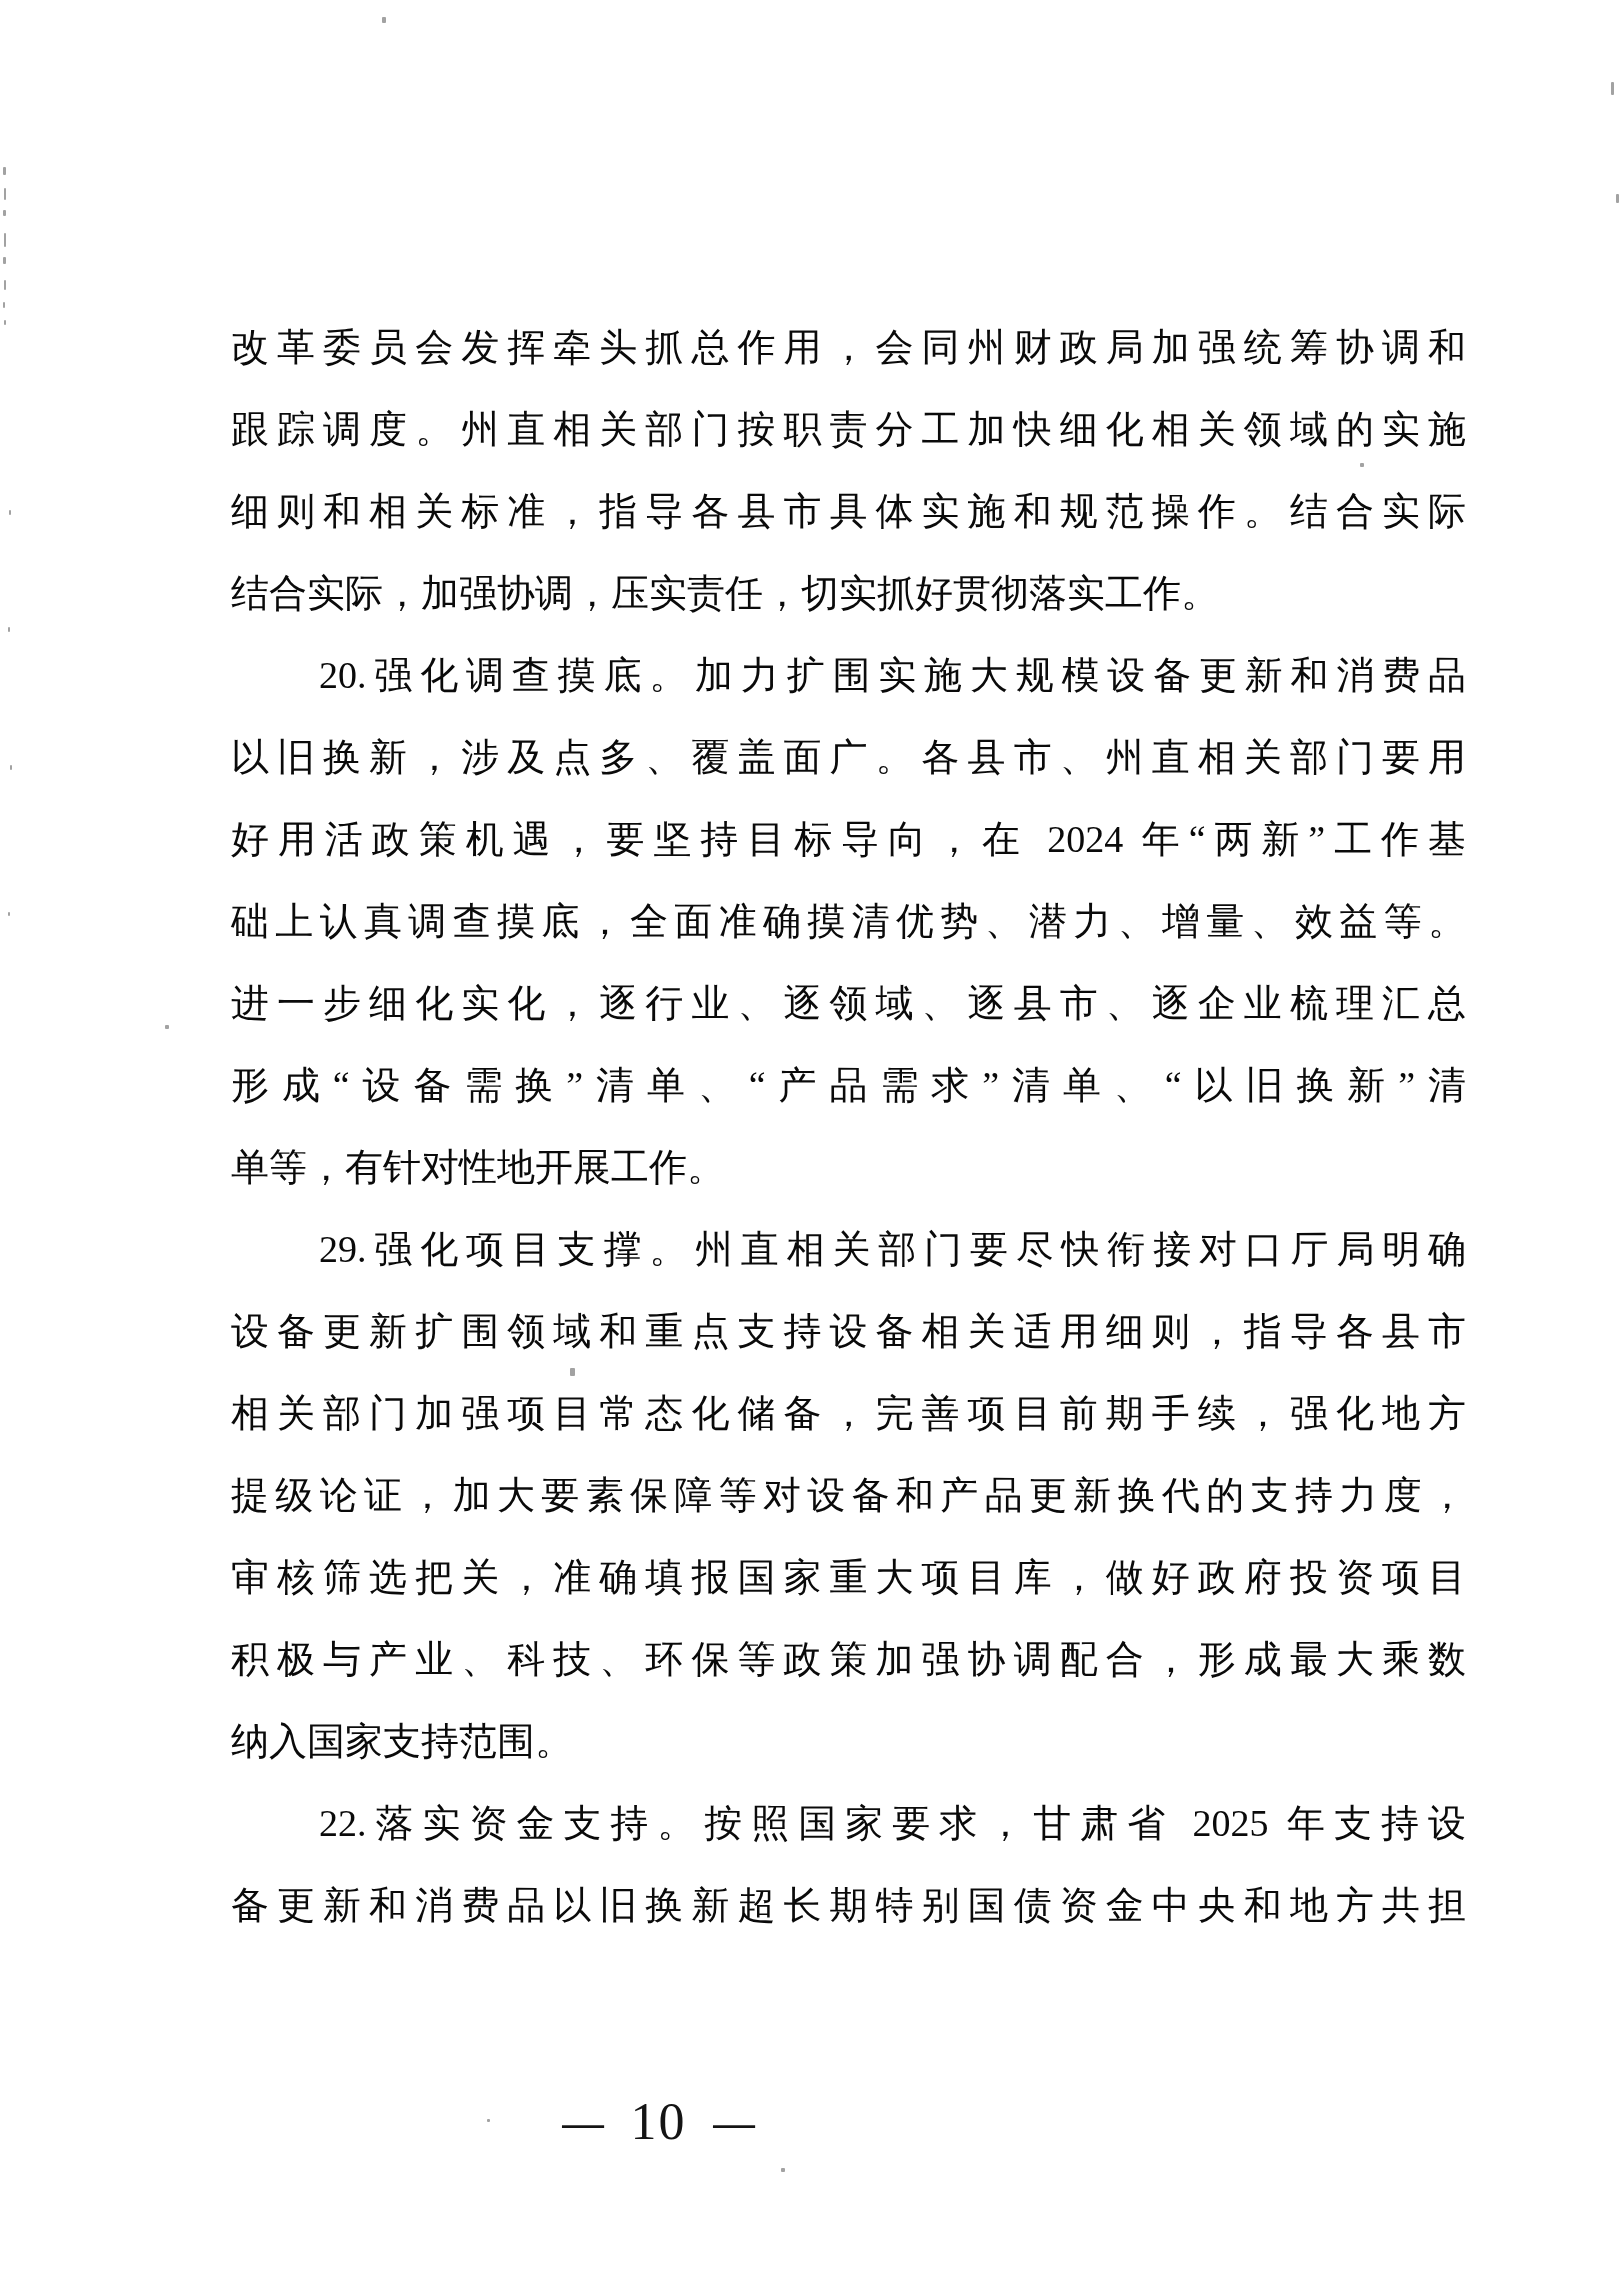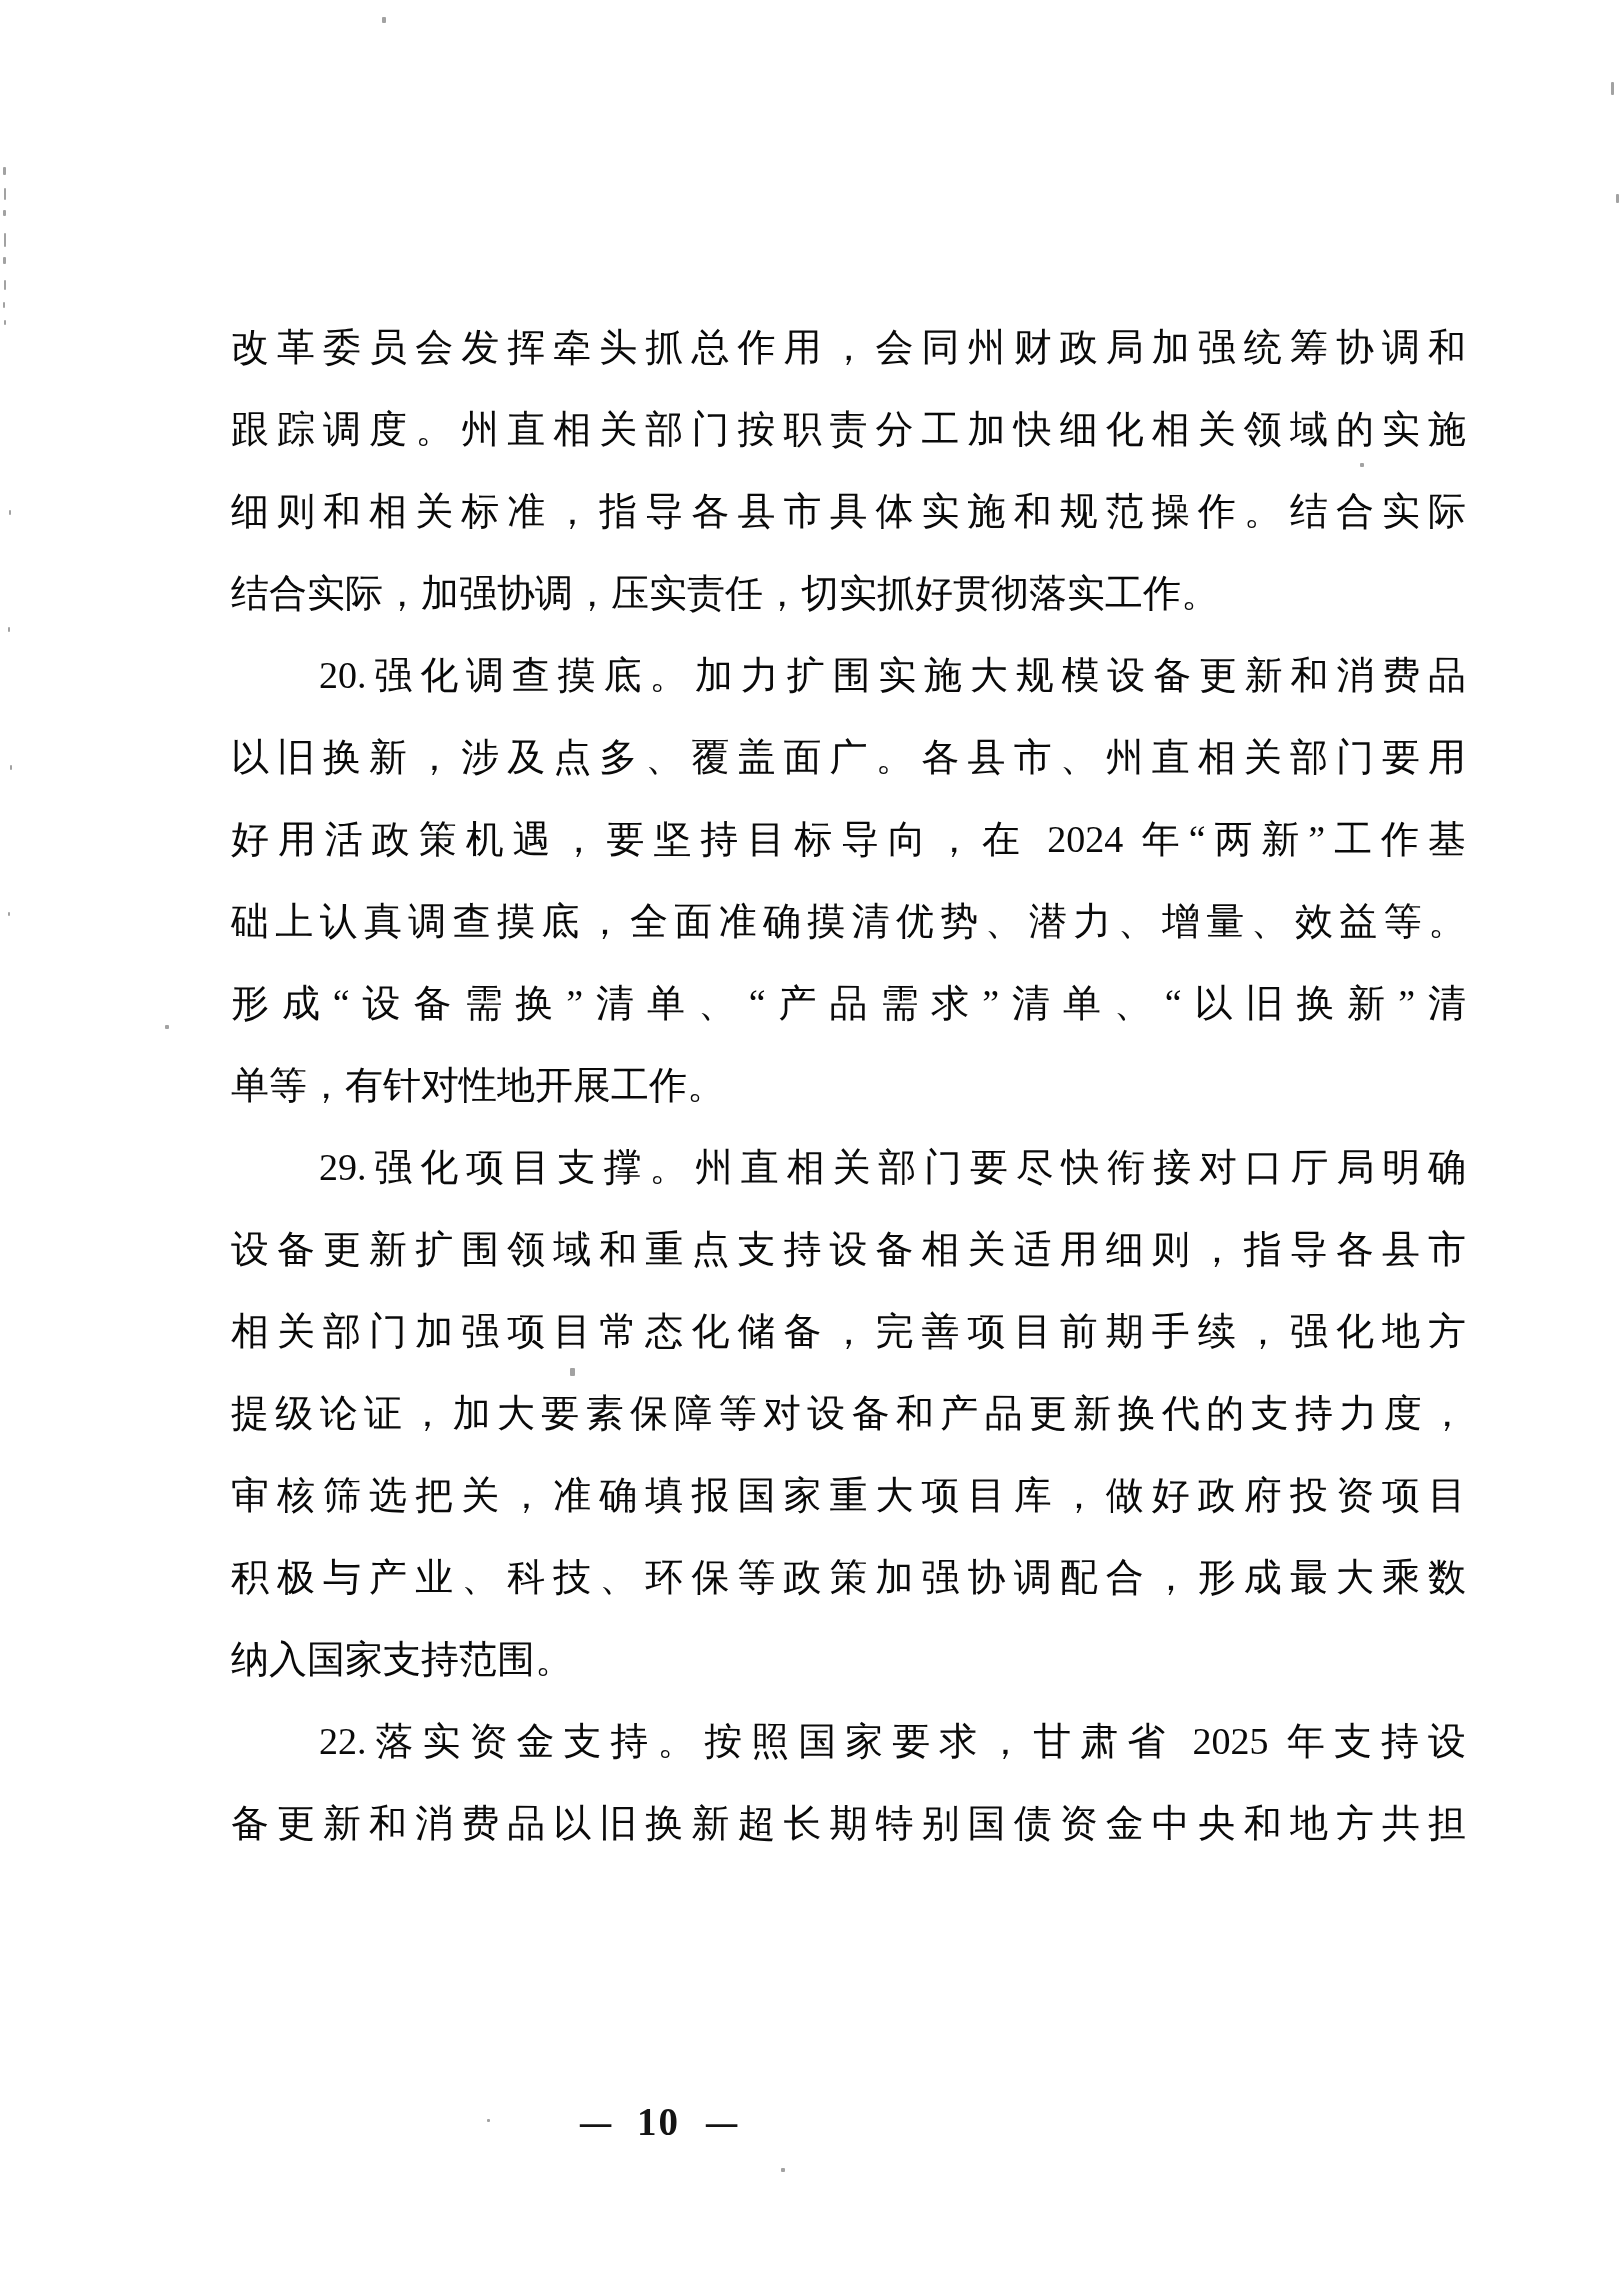--- a/index.html
+++ b/index.html
@@ -25,24 +25,23 @@
     white-space:normal;
     text-align:justify;
     text-align-last:justify;
     text-justify:inter-character;
   }
   .line.ind{ text-indent:88px; }
   .page-number{
     position:absolute;
     left:0;top:2098px;width:1317px;
     text-align:center;
-    font-size:39px;
+    font-size:52px;
     line-height:47px;
     color:#141414;
-    font-weight:bold;
   }
   .page-number .dash{
     display:inline-block;
     margin:0 21.6px;
     transform:scaleX(.8);
   }
   .page-number .num{
     display:inline-block;
     letter-spacing:2px;
   }
@@ -60,20 +59,21 @@
 
   <div class="text-block" id="text-block">
       <div class="line j">改革委员会发挥牵头抓总作用，会同州财政局加强统筹协调和</div>
       <div class="line j">跟踪调度。州直相关部门按职责分工加快细化相关领域的实施</div>
       <div class="line j">细则和相关标准，指导各县市具体实施和规范操作。结合实际</div>
       <div class="line">结合实际，加强协调，压实责任，切实抓好贯彻落实工作。</div>
       <div class="line j ind">20.强化调查摸底。加力扩围实施大规模设备更新和消费品</div>
       <div class="line j">以旧换新，涉及点多、覆盖面广。各县市、州直相关部门要用</div>
       <div class="line j">好用活政策机遇，要坚持目标导向，在 2024 年“两新”工作基</div>
       <div class="line j">础上认真调查摸底，全面准确摸清优势、潜力、增量、效益等。</div>
+      <div class="line j">进一步细化实化，逐行业、逐领域、逐县市、逐企业梳理汇总</div>
       <div class="line j">形成“设备需换”清单、“产品需求”清单、“以旧换新”清</div>
       <div class="line">单等，有针对性地开展工作。</div>
       <div class="line j ind">29.强化项目支撑。州直相关部门要尽快衔接对口厅局明确</div>
       <div class="line j">设备更新扩围领域和重点支持设备相关适用细则，指导各县市</div>
       <div class="line j">相关部门加强项目常态化储备，完善项目前期手续，强化地方</div>
       <div class="line j">提级论证，加大要素保障等对设备和产品更新换代的支持力度，</div>
       <div class="line j">审核筛选把关，准确填报国家重大项目库，做好政府投资项目</div>
       <div class="line j">积极与产业、科技、环保等政策加强协调配合，形成最大乘数</div>
       <div class="line">纳入国家支持范围。</div>
       <div class="line j ind">22.落实资金支持。按照国家要求，甘肃省 2025 年支持设</div>

